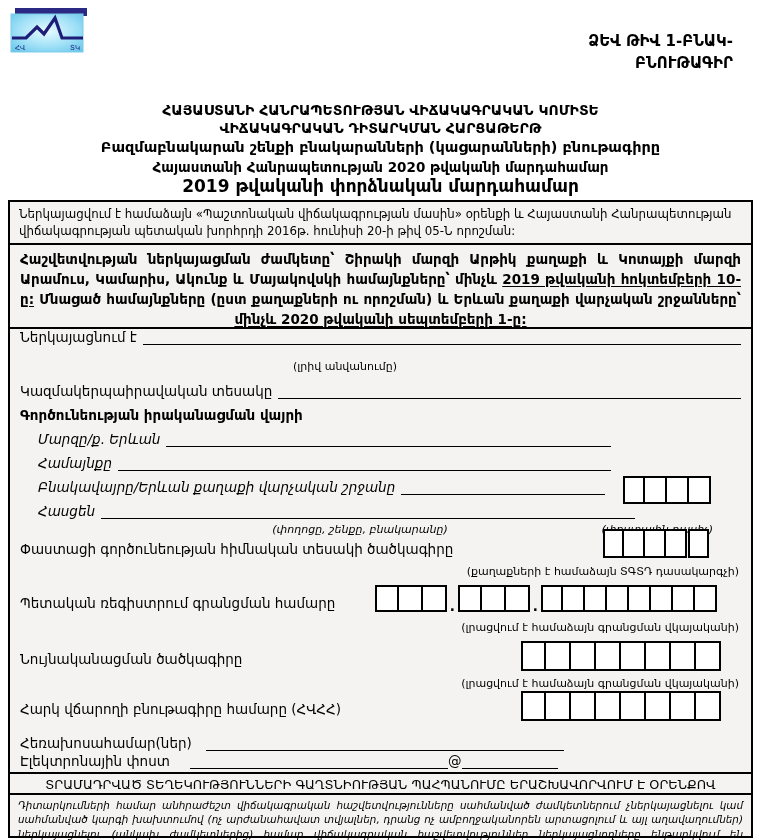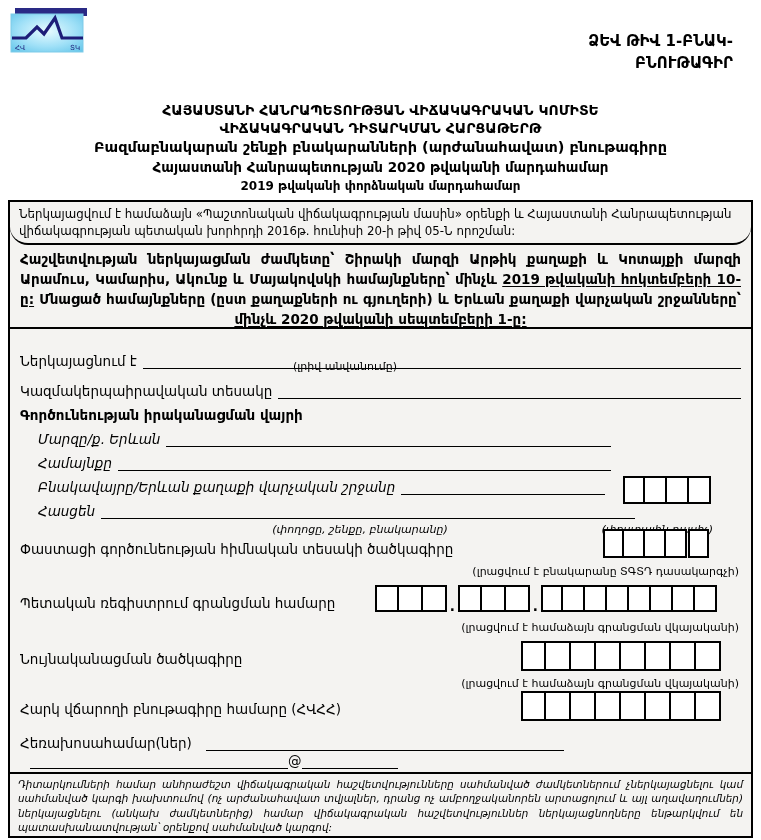--- a/index.html
+++ b/index.html
@@ -18,32 +18,32 @@
   .formno {
     position:absolute; top:30px; right:28px;
     text-align:right; font-weight:bold; font-size:15px; line-height:22px;
     white-space:pre-line;
   }
   .titles { position:absolute; top:101px; left:0; right:0; text-align:center; }
   .t1 { font-weight:bold; font-size:14px;   line-height:18px; }
   .t2 { font-weight:bold; font-size:14px;   line-height:18px; }
   .t3 { font-weight:bold; font-size:14.5px; line-height:19px; margin-top:1px; }
   .t4 { font-weight:bold; font-size:13.5px; line-height:19px; margin-top:1px; }
-  .t5 { font-weight:bold; font-size:12px; line-height:18px; }
+  .t5 { font-weight:bold; font-size:17px; line-height:18px; }
 
   
   .formbox {
     position:absolute; left:8px; top:200px; width:745px; height:638px;
     border:2px solid #000; background:#f4f3f1;
   }
   .sec { border-bottom:2px solid #000; }
 
   .sec-intro {
     height:43px; padding:4px 9px 0 9px;
-    font-size:11.8px; line-height:17px;border-radius:18px;
+    font-size:11.8px; line-height:17px;
   }
   .sec-deadline {
     height:84px; padding:4px 10px 0 10px;
     font-weight:bold; font-size:13.5px; line-height:20px;
     text-align:justify; text-align-last:center;
   }
   .sec-deadline u { text-underline-offset:2px; }
 
   .sec-main { position:relative; height:445px; font-size:13.5px; }
 
@@ -97,34 +97,34 @@
     <path d="M2 31 L16 31 L27 20 L34 27 L45 11 L52 31 L73 31" stroke="#1d1d78" stroke-width="3.2" fill="none"></path>
     <text x="5" y="43" font-size="7" fill="#1d1d78">ՀՎ</text>
     <text x="60" y="43" font-size="7" fill="#1d1d78">ՏԿ</text>
   </svg>
 
   <div class="formno"><span>ՁԵՎ ԹԻՎ 1-ԲՆԱԿ-</span><br><span>ԲՆՈՒԹԱԳԻՐ</span></div>
 
   <div class="titles">
     <div class="t1">ՀԱՅԱՍՏԱՆԻ ՀԱՆՐԱՊԵՏՈՒԹՅԱՆ ՎԻՃԱԿԱԳՐԱԿԱՆ ԿՈՄԻՏԵ</div>
     <div class="t2">ՎԻՃԱԿԱԳՐԱԿԱՆ ԴԻՏԱՐԿՄԱՆ  ՀԱՐՑԱԹԵՐԹ</div>
-    <div class="t3">Բազմաբնակարան շենքի բնակարանների (արժանահավատ) բնութագիրը</div>
+    <div class="t3">Բազմաբնակարան շենքի բնակարանների (կացարանների) բնութագիրը</div>
     <div class="t4">Հայաստանի Հանրապետության  2020 թվականի  մարդահամար</div>
     <div class="t5">2019 թվականի  փորձնական  մարդահամար</div>
   </div>
 
   <div class="formbox">
 
     <div class="sec sec-intro">Ներկայացվում է համաձայն «Պաշտոնական վիճակագրության մասին»  օրենքի և Հայաստանի Հանրապետության վիճակագրության պետական խորհրդի 2016թ. հունիսի 20-ի թիվ 05-Ն որոշման:</div>
 
-    <div class="sec sec-deadline"><span>Հաշվետվության ներկայացման ժամկետը՝  Շիրակի մարզի Արթիկ քաղաքի  և Կոտայքի մարզի Արամուս, Կամարիս,  Ակունք և Մայակովսկի համայնքները՝  մինչև </span><u>2019 թվականի  հոկտեմբերի 10-ը:</u><span> Մնացած համայնքները (ըստ քաղաքների ու գյուղերի) և Երևան քաղաքի վարչական շրջանները՝ </span><u>մինչև 2020 թվականի սեպտեմբերի 1-ը:</u></div>
+    <div class="sec sec-deadline"><span>Հաշվետվության ներկայացման ժամկետը՝  Շիրակի մարզի Արթիկ քաղաքի  և Կոտայքի մարզի Արամուս, Կամարիս,  Ակունք և Մայակովսկի համայնքները՝  մինչև </span><u>2019 թվականի  հոկտեմբերի 10-ը:</u><span> Մնացած համայնքները (ըստ քաղաքների ու որոշման) և Երևան քաղաքի վարչական շրջանները՝ </span><u>մինչև 2020 թվականի սեպտեմբերի 1-ը:</u></div>
 
     <div class="sec sec-main">
 
-      <div class="r" style="top:24px;">
+      <div class="r" style="top:0;">
         <span class="lbl">Ներկայացնում է</span>
         <span class="fill"></span>
       </div>
       <div class="hint" style="top:31px; left:120px; width:430px; text-align:center;">(լրիվ անվանումը)</div>
 
       <div class="r" style="top:54px;">
         <span class="lbl">Կազմակերպաիրավական տեսակը</span>
         <span class="fill"></span>
       </div>
 
@@ -165,21 +165,21 @@
       <div class="r" style="top:212px;">
         <span class="lbl">Փաստացի գործունեության հիմնական տեսակի ծածկագիրը</span>
       </div>
       <div class="cells cells-tgtd" style="top:200px; right:42px;">
         <span class="cell"></span>
           <span class="cell"></span>
           <span class="cell"></span>
           <span class="cell"></span>
           <span class="cell sep"></span>
       </div>
-      <div class="hint" style="top:236px; right:12px;">(լրացվում է բնակարանը ՏԳՏԴ դասակարգչի)</div>
+      <div class="hint" style="top:236px; right:12px;">(քաղաքների է համաձայն ՏԳՏԴ դասակարգչի)</div>
 
       <div class="r" style="top:266px;">
         <span class="lbl">Պետական ռեգիստրում գրանցման համարը</span>
       </div>
       <div class="cells cells-reg" style="top:256px; right:34px;">
         <span class="grp">
             <span class="cell"></span>
             <span class="cell"></span>
             <span class="cell"></span>
           </span>
@@ -231,24 +231,26 @@
           <span class="cell"></span>
           <span class="cell"></span>
       </div>
 
       <div class="r" style="top:406px;align-items:flex-end;">
         <span class="lbl">Հեռախոսահամար(ներ)</span>
         <span class="fill fixed" style="width:358px; margin-left:14px;"></span>
       </div>
 
       <div class="r" style="top:424px;">
+        <span class="lbl" style="width:160px;">Էլեկտրոնային փոստ</span>
         <span class="fill fixed" style="width:258px; margin-left:10px;"></span>
         <span>@</span>
         <span class="fill fixed" style="width:96px; margin-left:0;"></span>
       </div>
 
     </div>
 
+    <div class="sec sec-band">ՏՐԱՄԱԴՐՎԱԾ ՏԵՂԵԿՈՒԹՅՈՒՆՆԵՐԻ ԳԱՂՏՆԻՈՒԹՅԱՆ ՊԱՀՊԱՆՈՒՄԸ ԵՐԱՇԽԱՎՈՐՎՈՒՄ Է ՕՐԵՆՔՈՎ</div>
 
     <div class="sec sec-footer">Դիտարկումների համար անհրաժեշտ վիճակագրական հաշվետվությունները սահմանված ժամկետներում չներկայացնելու կամ սահմանված կարգի խախտումով (ոչ արժանահավատ տվյալներ, դրանց ոչ ամբողջականորեն արտացոլում և այլ աղավաղումներ) ներկայացնելու (անկախ ժամկետներից) համար վիճակագրական հաշվետվություններ ներկայացնողները ենթարկվում են պատասխանատվության՝ օրենքով սահմանված կարգով:</div>
 
   </div>
 </div>
 
 </body></html>

